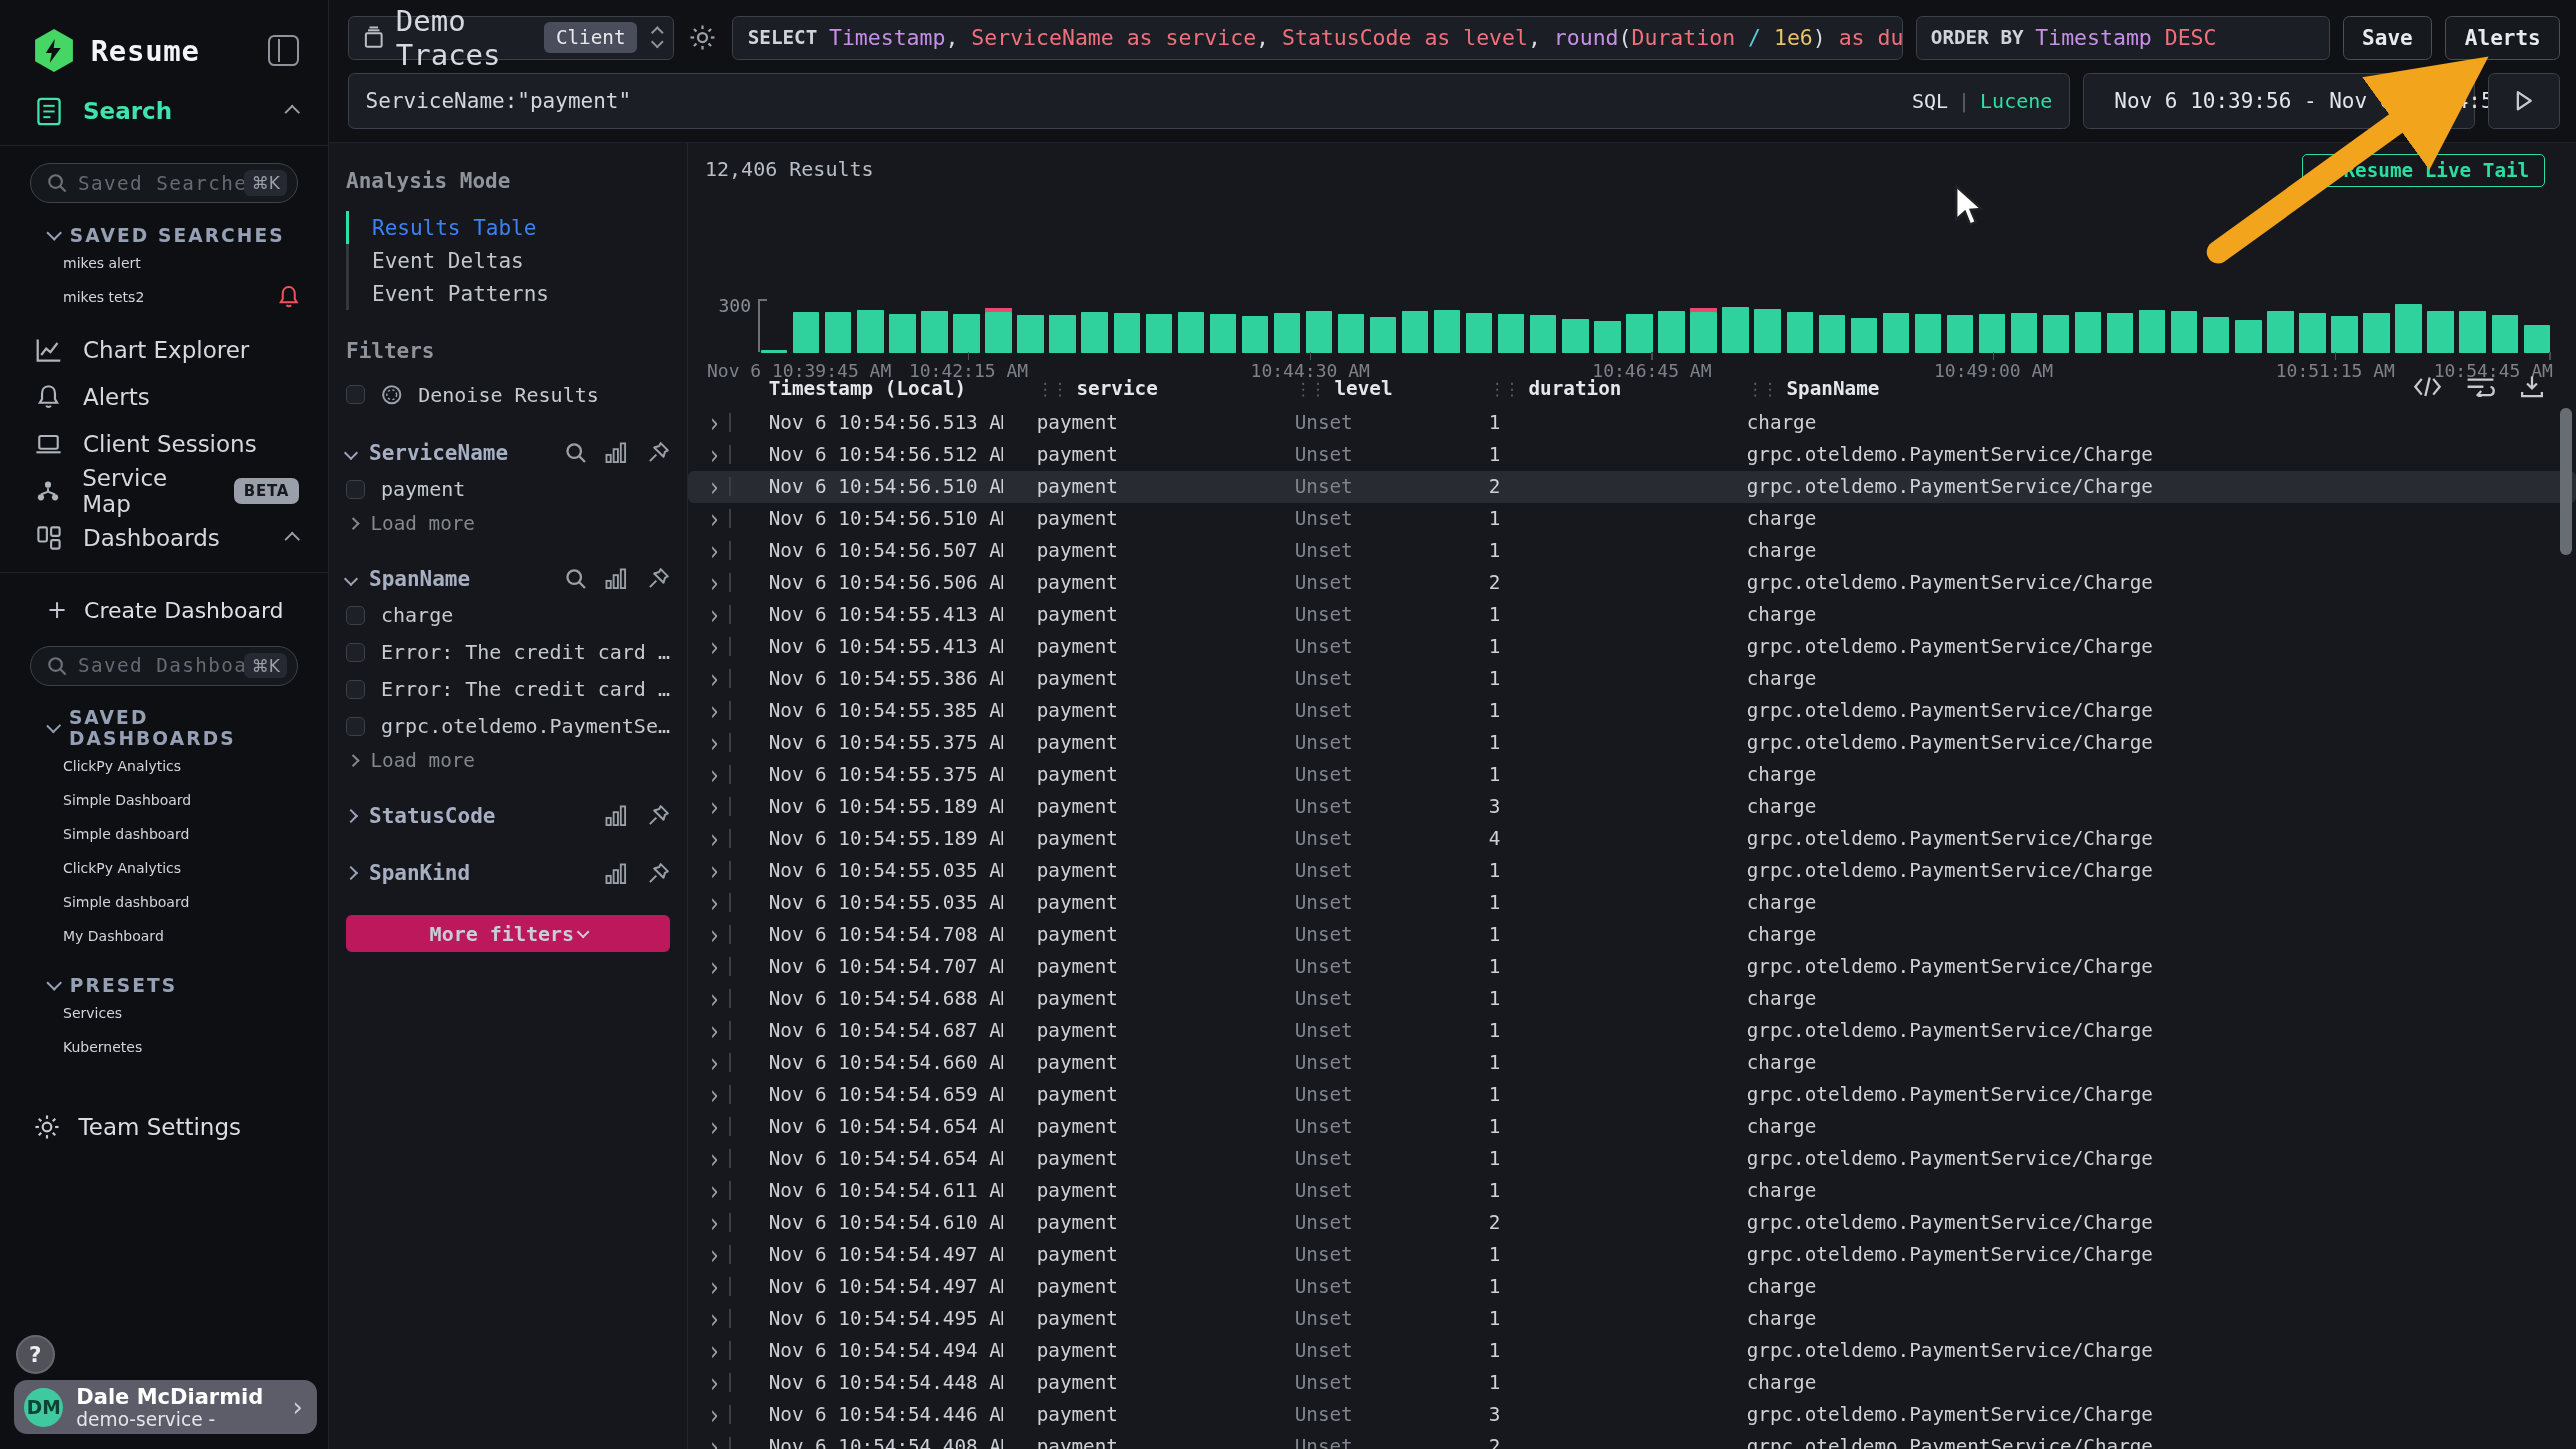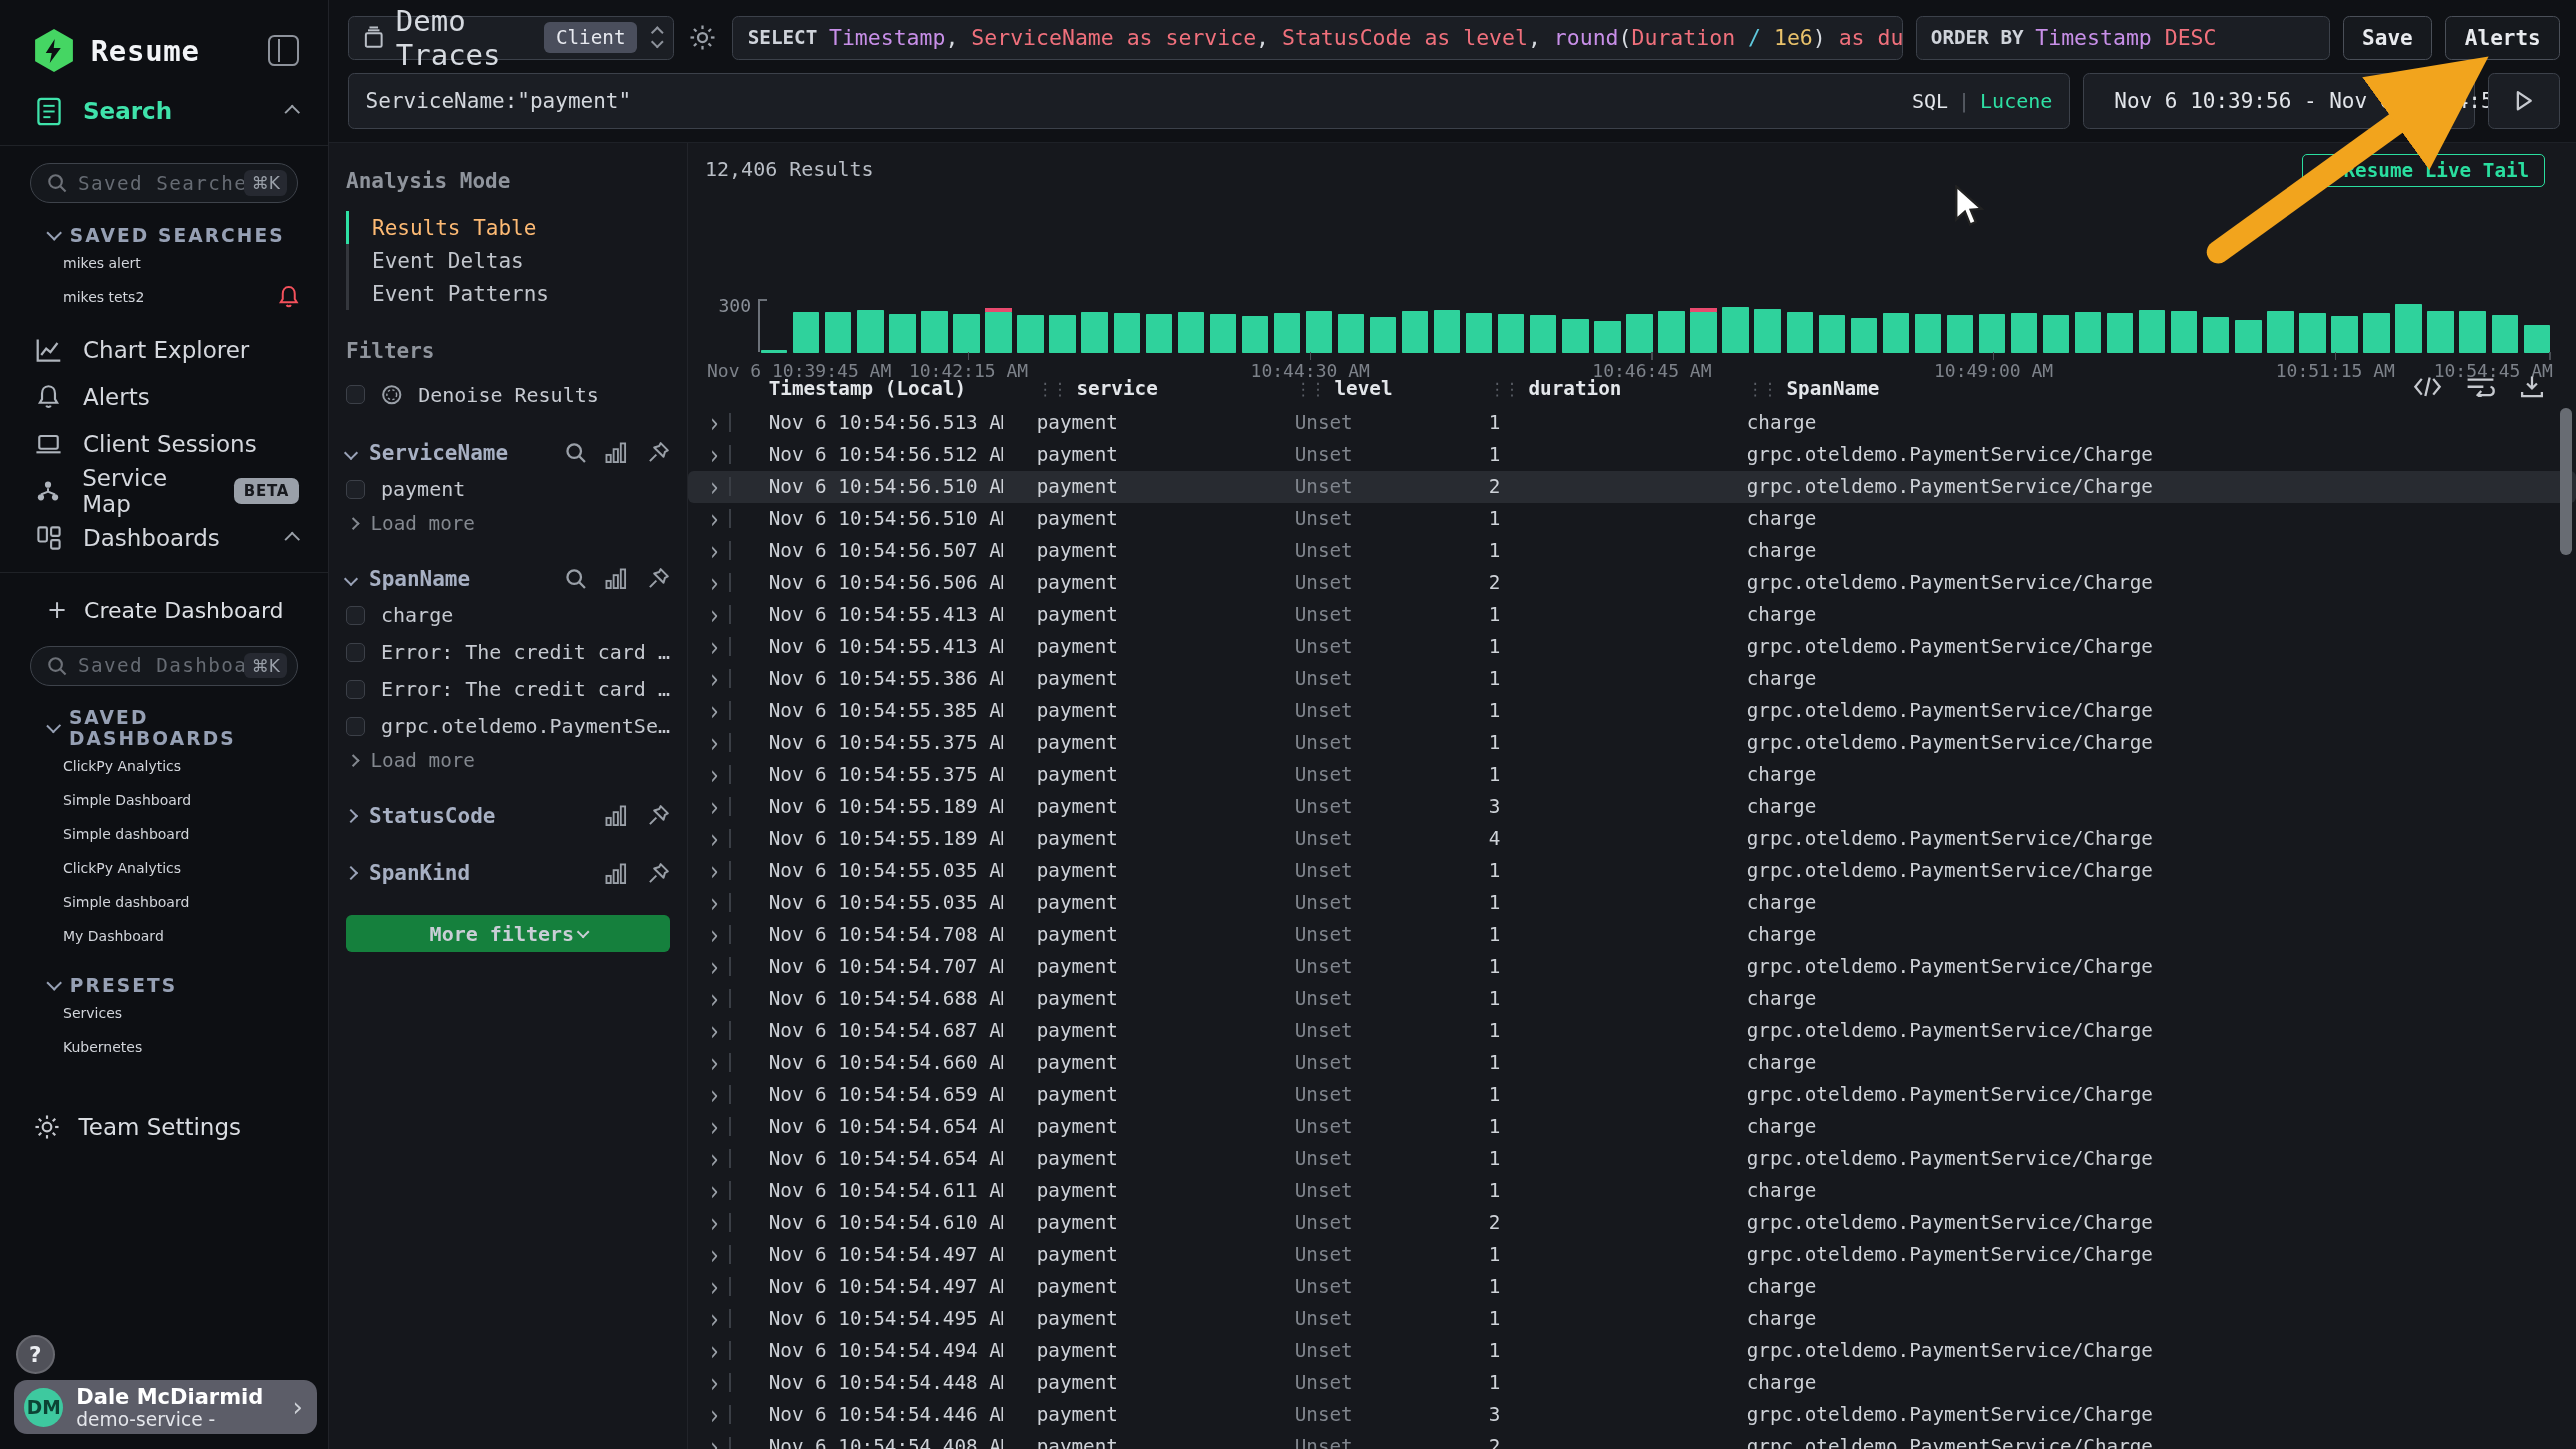--- a/index.html
+++ b/index.html
@@ -71,34 +71,34 @@
   .date-range { width:392px; height:56px; padding:0 15.7px; gap:14.3px; flex:0 0 auto; cursor:pointer; }
   .date-text { color:#e2e5ea; font-size:21px; white-space:nowrap; }
   .play-btn { width:72px; height:56px; flex:0 0 auto; display:flex; align-items:center; justify-content:center; cursor:pointer; }
 
   .body-row { flex:1; display:flex; min-height:0; }
 
   
   .fpanel { width:359px; flex:0 0 359px; background:#15171c; border-right:1.4px solid #22242a; padding:26px 17px 0 17px; overflow:hidden; }
   .fp-title { color:#8f949c; font-weight:bold; font-size:21px; }
   .am-opt { position:relative; padding-left:23px; height:33px; display:flex; align-items:center; color:#c2c6cd; font-size:21px; cursor:pointer; border-left:3.6px solid #34373d; }
-  .am-opt.active { border-left-color:#2ee0a4; color:#fdba74; }
+  .am-opt.active { border-left-color:#2ee0a4; color:#3b82f6; }
   .am-list { margin-top:18.6px; margin-bottom:29px; }
   .chk-row { display:flex; align-items:center; gap:15.7px; height:37px; cursor:pointer; }
   .chk { width:19.3px; height:19.3px; border-radius:5px; border:1.4px solid #3c4048; background:#1d2026; flex:0 0 auto; }
   .chk-label { color:#c6cad1; font-size:20px; white-space:nowrap; overflow:hidden; text-overflow:ellipsis; }
   .fgroup-head { display:flex; align-items:center; margin-top:21.5px; height:36px; cursor:pointer; }
   .fg-chev { width:10px; height:10px; border-right:2.1px solid #9aa3b8; border-bottom:2.1px solid #9aa3b8; margin-right:13px; flex:0 0 auto; }
   .fg-chev.open { transform:rotate(45deg); }
   .fg-chev.closed { transform:rotate(-45deg); }
   .fg-name { color:#a7b0c3; font-weight:bold; font-size:21px; flex:1; }
   .fg-icons { display:flex; align-items:center; gap:18.6px; }
   .load-more { display:flex; align-items:center; gap:13px; color:#83888f; font-size:19.3px; height:31.5px; padding-left:2.9px; cursor:pointer; }
   .lm-chev { width:8.6px; height:8.6px; border-right:2.1px solid #83888f; border-top:2.1px solid #83888f; transform:rotate(45deg); }
-  .more-filters { margin-top:24px; height:37px; background:#15803d; border-radius:5.7px; display:flex; align-items:center; justify-content:center; gap:3px; color:#c9ced6; font-weight:bold; font-size:20px; cursor:pointer; }
+  .more-filters { margin-top:24px; height:37px; background:#be185d; border-radius:5.7px; display:flex; align-items:center; justify-content:center; gap:3px; color:#c9ced6; font-weight:bold; font-size:20px; cursor:pointer; }
   .mf-chev { width:9.3px; height:9.3px; border-right:2.1px solid #c9ced6; border-bottom:2.1px solid #c9ced6; transform:rotate(45deg) translateY(-2.1px); }
 
   
   .main { flex:1; position:relative; background:#16181d; min-width:0; }
   .results-count { position:absolute; top:14.3px; left:17px; color:#b9bec6; font-size:20px; }
   .live-tail { position:absolute; top:11.4px; right:31.5px; height:33px; border:1.4px solid #2ade9f; border-radius:5px; color:#2ade9f; font-weight:bold; font-size:19.3px; display:flex; align-items:center; gap:10px; padding:0 14.3px; cursor:pointer; background:transparent; font-family:inherit; }
 
   .chart { position:absolute; left:0; right:0; top:72px; height:93px; }
   .y-label { position:absolute; left:0; width:63px; top:80px; text-align:right; color:#8a8f98; font-size:18px; }
   .y-axis { position:absolute; left:70px; top:84px; height:53px; width:2.1px; background:#6d727a; }

